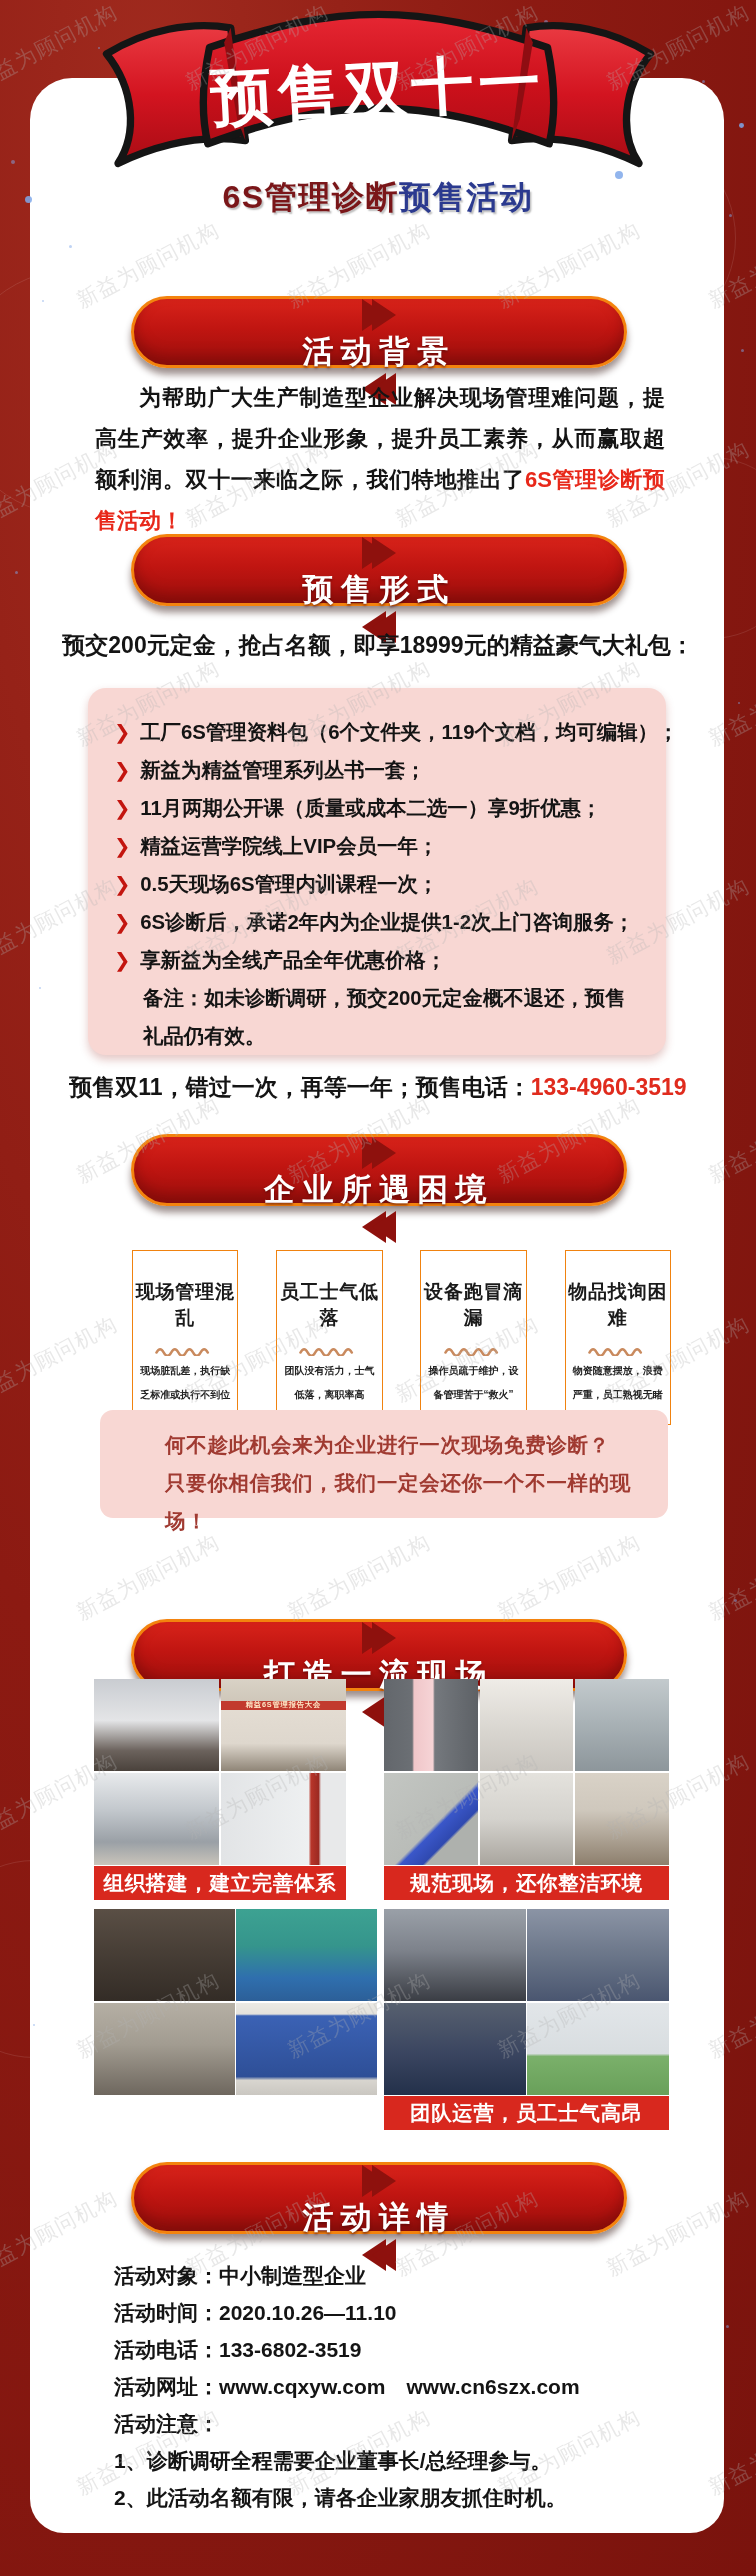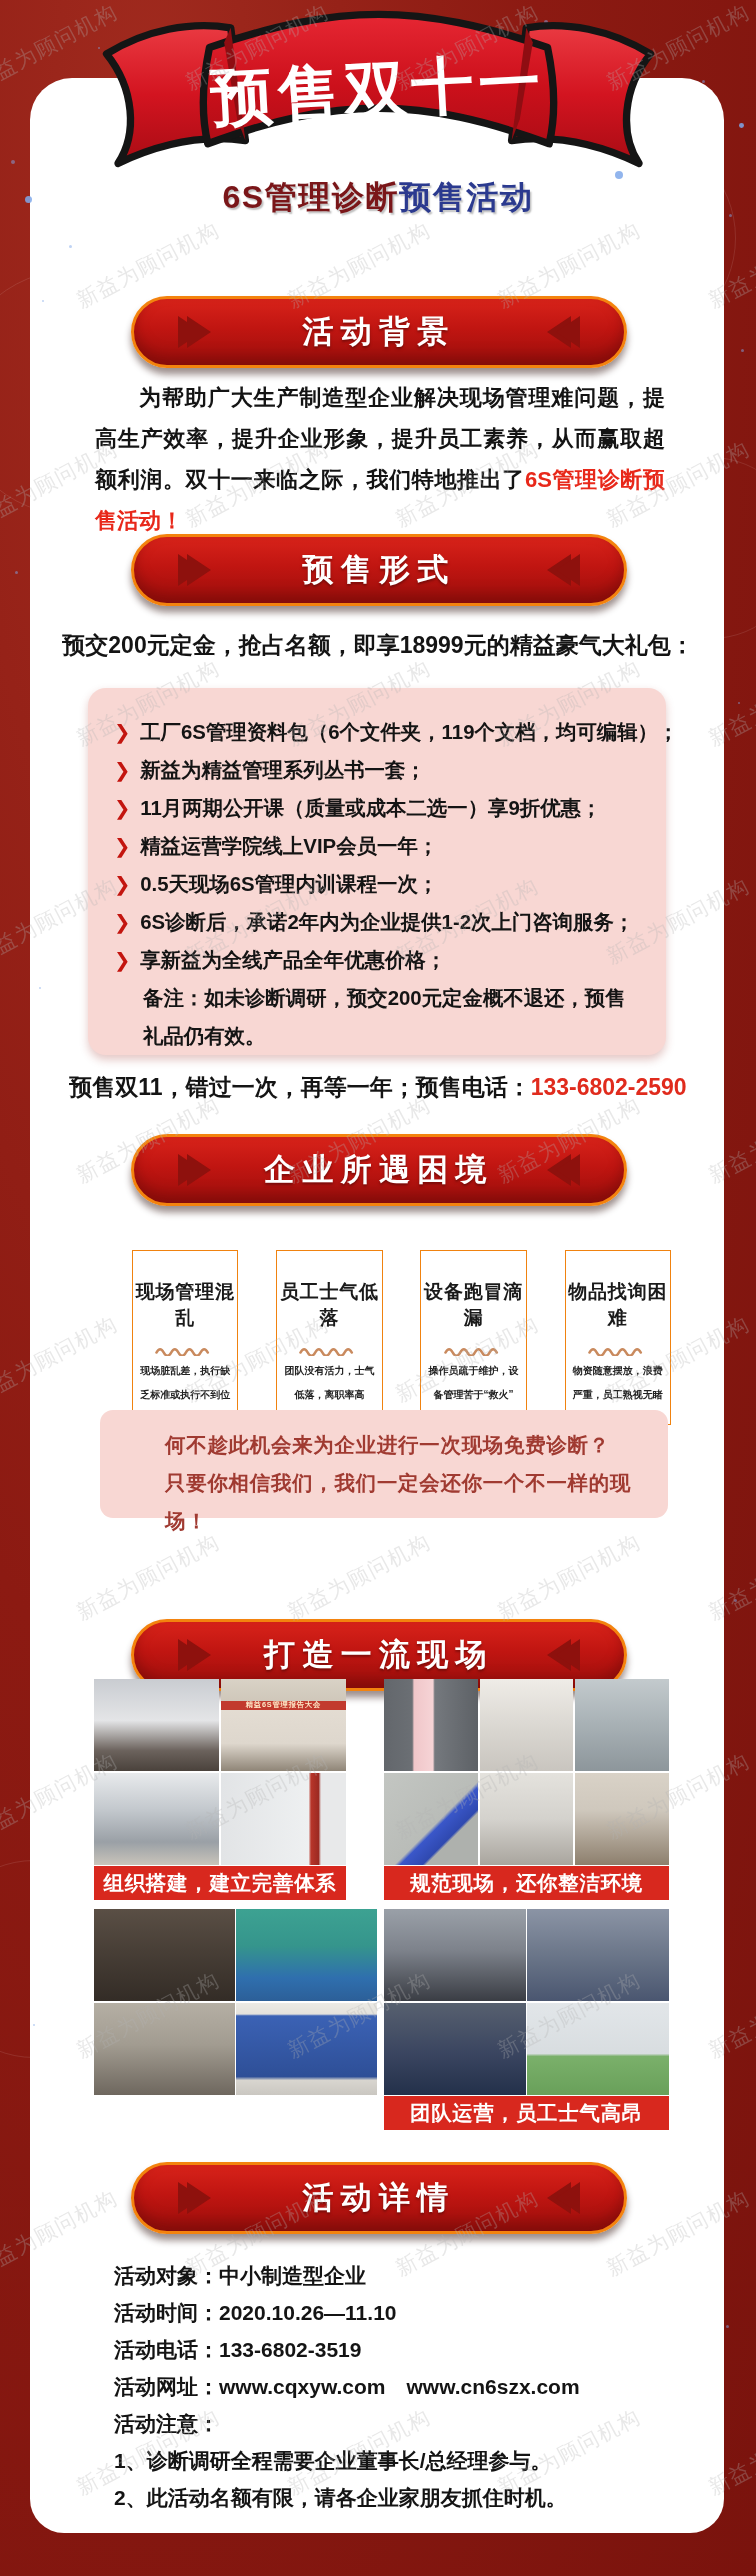--- a/index.html
+++ b/index.html
@@ -13,21 +13,21 @@
   .ring{position:absolute;border:1.6px solid rgba(255,255,255,0.10);border-radius:50%;}
   .ribbon{position:absolute;left:69px;top:0;width:619px;height:170px;z-index:6;}
   .main-title{position:absolute;left:0;top:176px;width:100%;text-align:center;z-index:4;
     font-size:32px;font-weight:900;letter-spacing:1.6px;}
   .main-title .t1{color:#7a1619;text-shadow:1.6px 2.4px 1.6px rgba(0,0,0,0.25);}
   .main-title .t2{color:#2b3a8f;text-shadow:1.6px 2.4px 1.6px rgba(0,0,0,0.25);}
   .pill{position:absolute;left:131px;width:496px;height:72px;box-sizing:border-box;z-index:4;
     border:3.3px solid #f3830e;border-radius:38px;
     background:linear-gradient(180deg,#d8231a 0%,#c01511 45%,#9d0f0c 100%);
     box-shadow:0 6.5px 7.3px rgba(40,8,5,.45), inset 0 -8.2px 13px rgba(110,10,8,.55);
-    display:flex;align-items:center;justify-content:space-between;padding:0 44px;}
+    display:flex;align-items:center;justify-content:space-between;padding:0 44px;flex-direction:column;}
   .pill-label{color:#fff;font-size:31px;font-weight:800;letter-spacing:7.3px;
     text-shadow:0 2.4px 2.4px rgba(80,8,6,.6);white-space:nowrap;}
   .arrows{display:flex;align-items:center;}
   .tri{display:inline-block;width:0;height:0;border-top:16.3px solid transparent;border-bottom:16.3px solid transparent;}
   .tri-r{border-left:24.5px solid #8e110d;}
   .tri-l{border-right:24.5px solid #8e110d;}
   .arrows .tri + .tri{margin-left:-14.7px;}
   .bg-paragraph{position:absolute;left:95px;top:377px;width:570px;z-index:4;
     font-size:22px;line-height:41px;font-weight:700;color:#141414;text-align:justify;text-indent:2em;}
   .bg-paragraph .hl{color:#e8281a;font-weight:800;}
@@ -181,21 +181,21 @@
         </li>
         <li class="gift-item">
           <span class="gift-arrow">❯</span>
           <span class="gift-text">享新益为全线产品全年优惠价格；</span>
         </li>
       </ul>
     <div class="gift-note">备注：如未诊断调研，预交200元定金概不退还，预售礼品仍有效。</div>
   </div>
 
   <div class="center-line slogan" style="top:1072px">
-    <span>预售双11，错过一次，再等一年；预售电话：</span><span class="phone">133-6802-2590</span>
+    <span>预售双11，错过一次，再等一年；预售电话：</span><span class="phone">133-4960-3519</span>
   </div>
 
   <div class="pill" style="top:1134px">
     <span class="arrows">
         <i class="tri tri-r"></i>
         <i class="tri tri-r"></i>
       </span>
     <span class="pill-label">企业所遇困境</span>
     <span class="arrows">
         <i class="tri tri-l"></i>

